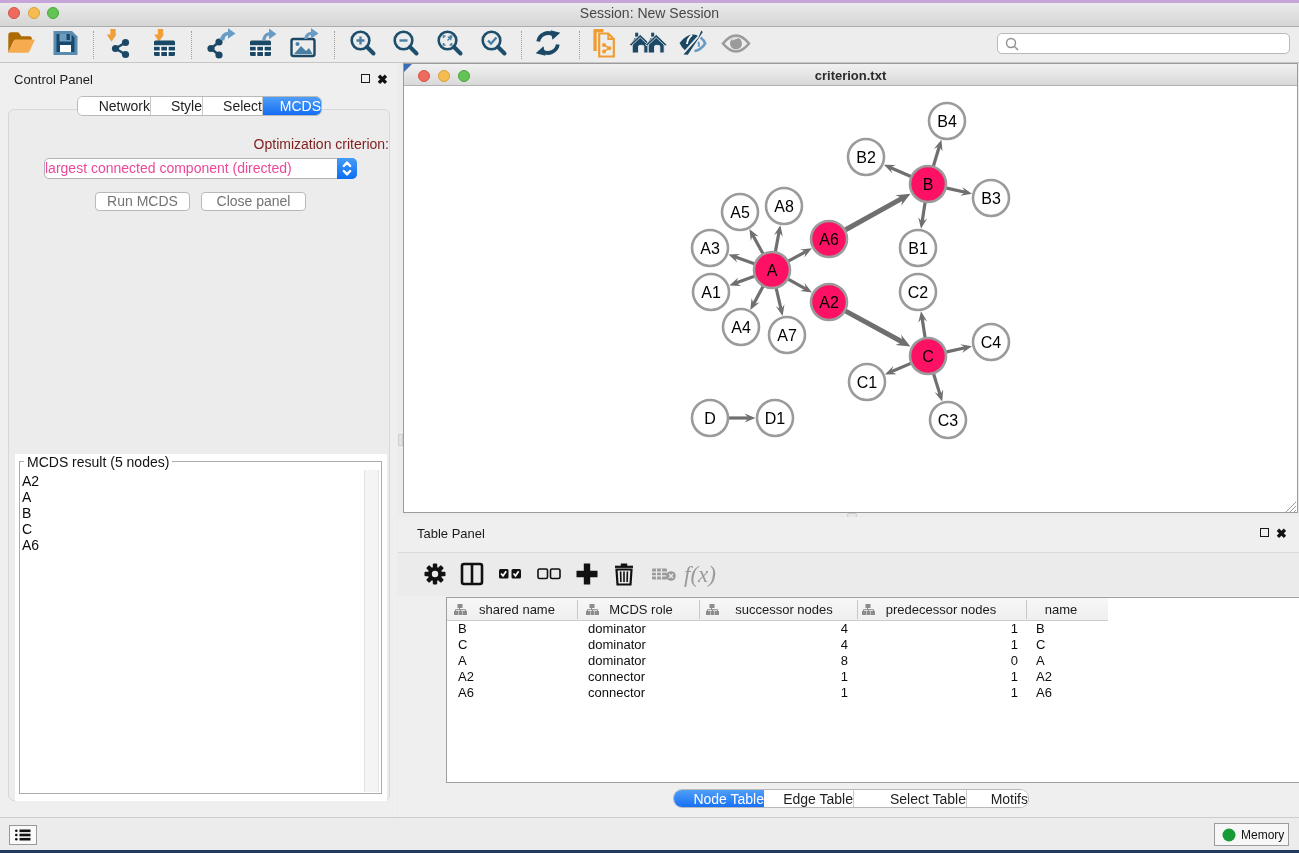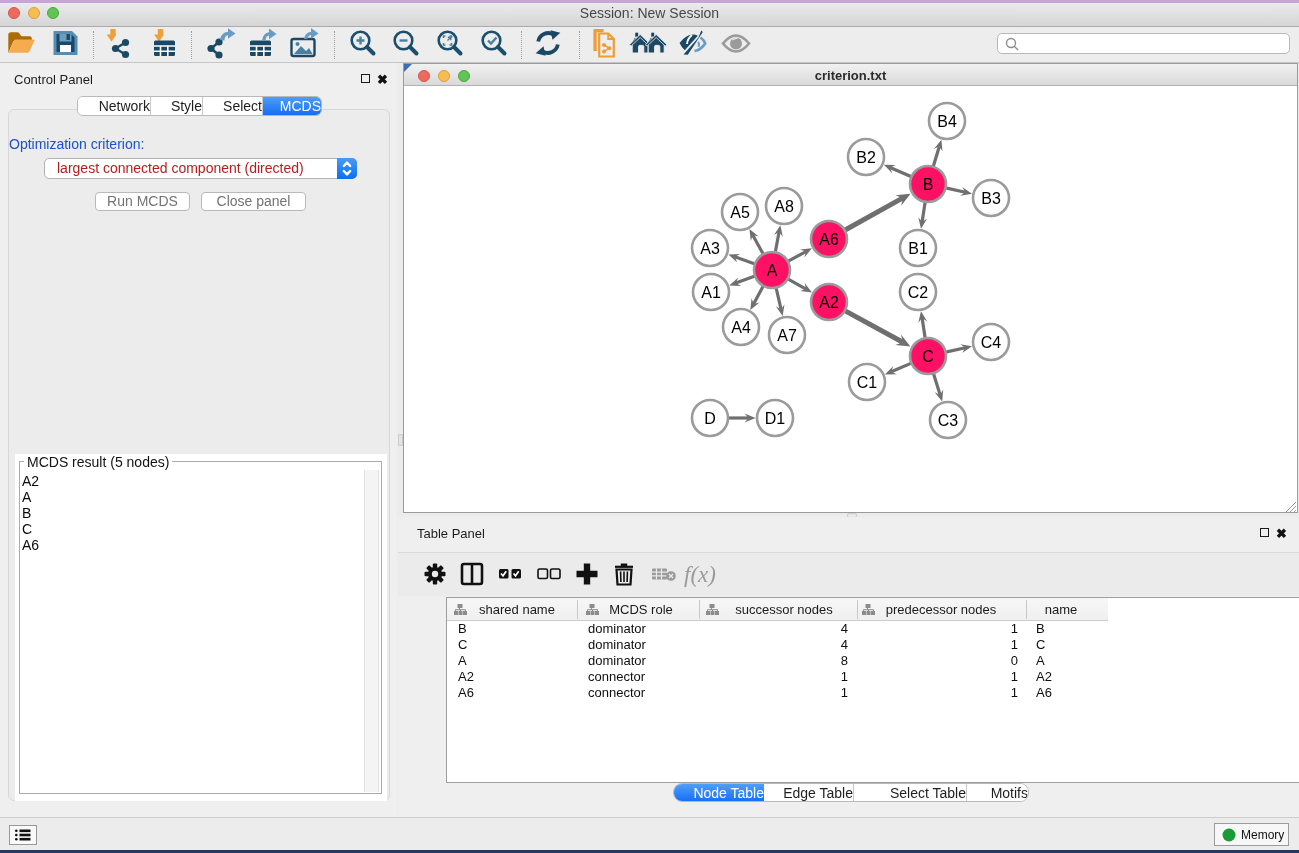--- a/index.html
+++ b/index.html
@@ -26,25 +26,25 @@
 .floatico { position:absolute; width:9px; height:9px; border:1.5px solid #1a1a1a; }
 .closeico { position:absolute; font-size:13px; font-weight:bold; color:#111; line-height:11px;}
 #cptabs { position:absolute; left:77px; top:33px; height:20px; display:flex; z-index:5;
   border:1px solid #b9b9b9; border-radius:6px; overflow:hidden; background:#fff; }
 .seg { font-size:14px; color:#1e1e1e; text-align:right; line-height:18px; height:18px;
   border-right:1px solid #c9c9c9; background:#fff; }
 .seg:last-child { border-right:none; }
 .seg.sel { background:linear-gradient(#4f9ef7,#146ef5); color:#fff; border-right:none; }
 #cpbox { position:absolute; left:8px; top:46px; width:382px; height:692px;
   background:#ececec; border:1px solid #d7d7d7; border-radius:6px; }
-#optlabel { position:absolute; left:0; top:26px; width:100%; text-align:left;
-  font-size:14px; color:#1d4ed8; }
+#optlabel { position:absolute; left:0; top:26px; width:100%; text-align:right;
+  font-size:14px; color:#7f1d1d; }
 #dropdown { position:absolute; left:35px; top:48px; width:313px; height:21px;
   background:#fff; border:1px solid #b2b2b2; border-radius:5px; font-size:14px;
-  color:#b91c1c; line-height:19px; padding-left:12px; }
+  color:#ec4899; line-height:19px; }
 #ddbtn { position:absolute; right:-1px; top:-1px; width:20px; height:21px;
   background:linear-gradient(#469bf5,#0a6ff6); border-radius:0 5px 5px 0; }
 .btn { position:absolute; height:19px; background:#fff; border:1px solid #b9b9b9;
   border-radius:4px; font-size:14px; color:#737373; text-align:center; line-height:17px; }
 #resultpanel { position:absolute; left:6px; top:344px; width:372px; height:347px; background:#fff; }
 #fieldset { position:absolute; left:4px; top:7px; width:363px; height:333px;
   border:1px solid #ababab; }
 #fieldlegend { position:absolute; left:4px; top:-8px; background:#fff; padding:0 3px;
   font-size:14px; color:#121212; }
 #mcdslist { position:absolute; left:7px; top:19px; font-size:14px; color:#0b0b0b; line-height:16px; }
@@ -63,21 +63,21 @@
 #ttoolbar { position:absolute; left:0px; top:35px; width:901px; height:44px;
   background:#ebebeb; border-top:1px solid #dadada; }
 #table { position:absolute; left:16px; top:80px; width:876px; height:186px;
   background:#fff; border:1px solid #9e9e9e;margin-left:32px; }
 #thead { position:absolute; left:0; top:0; width:661px; height:23px;
   background:linear-gradient(#f7f7f7,#efefef); border-bottom:1px solid #cccccc; }
 .hsep { position:absolute; top:2px; height:19px; width:0; border-left:1px solid #c8c8c8; }
 .hcell { position:absolute; top:4px; font-size:13px; color:#1b1b1b; text-align:center; }
 .trow { position:absolute; font-size:13px; color:#0e0e0e; height:16px; line-height:16px; }
 .trow span { position:absolute; }
-#ttabs { position:absolute; left:275px; top:266px; height:19px; display:flex;
+#ttabs { position:absolute; left:275px; top:272px; height:19px; display:flex;
   border:1px solid #b9b9b9; border-radius:9px; overflow:hidden; background:#fff; }
 
 #statusbar { left:0; top:817px; width:1299px; height:33px; background:#ececec;
   border-top:1px solid #cdcdcd; }
 #listbtn { position:absolute; left:9px; top:7px; width:28px; height:20px; background:#fafafa;
   border:1px solid #989898; }
 #membtn { position:absolute; left:1214px; top:5px; width:75px; height:23px; background:#f7f7f7;
   border:1px solid #9c9c9c; font-size:12px; color:#111; }
 #navybottom { left:0; top:850px; width:1299px; height:3px; background:#223a5e; }
 </style>

